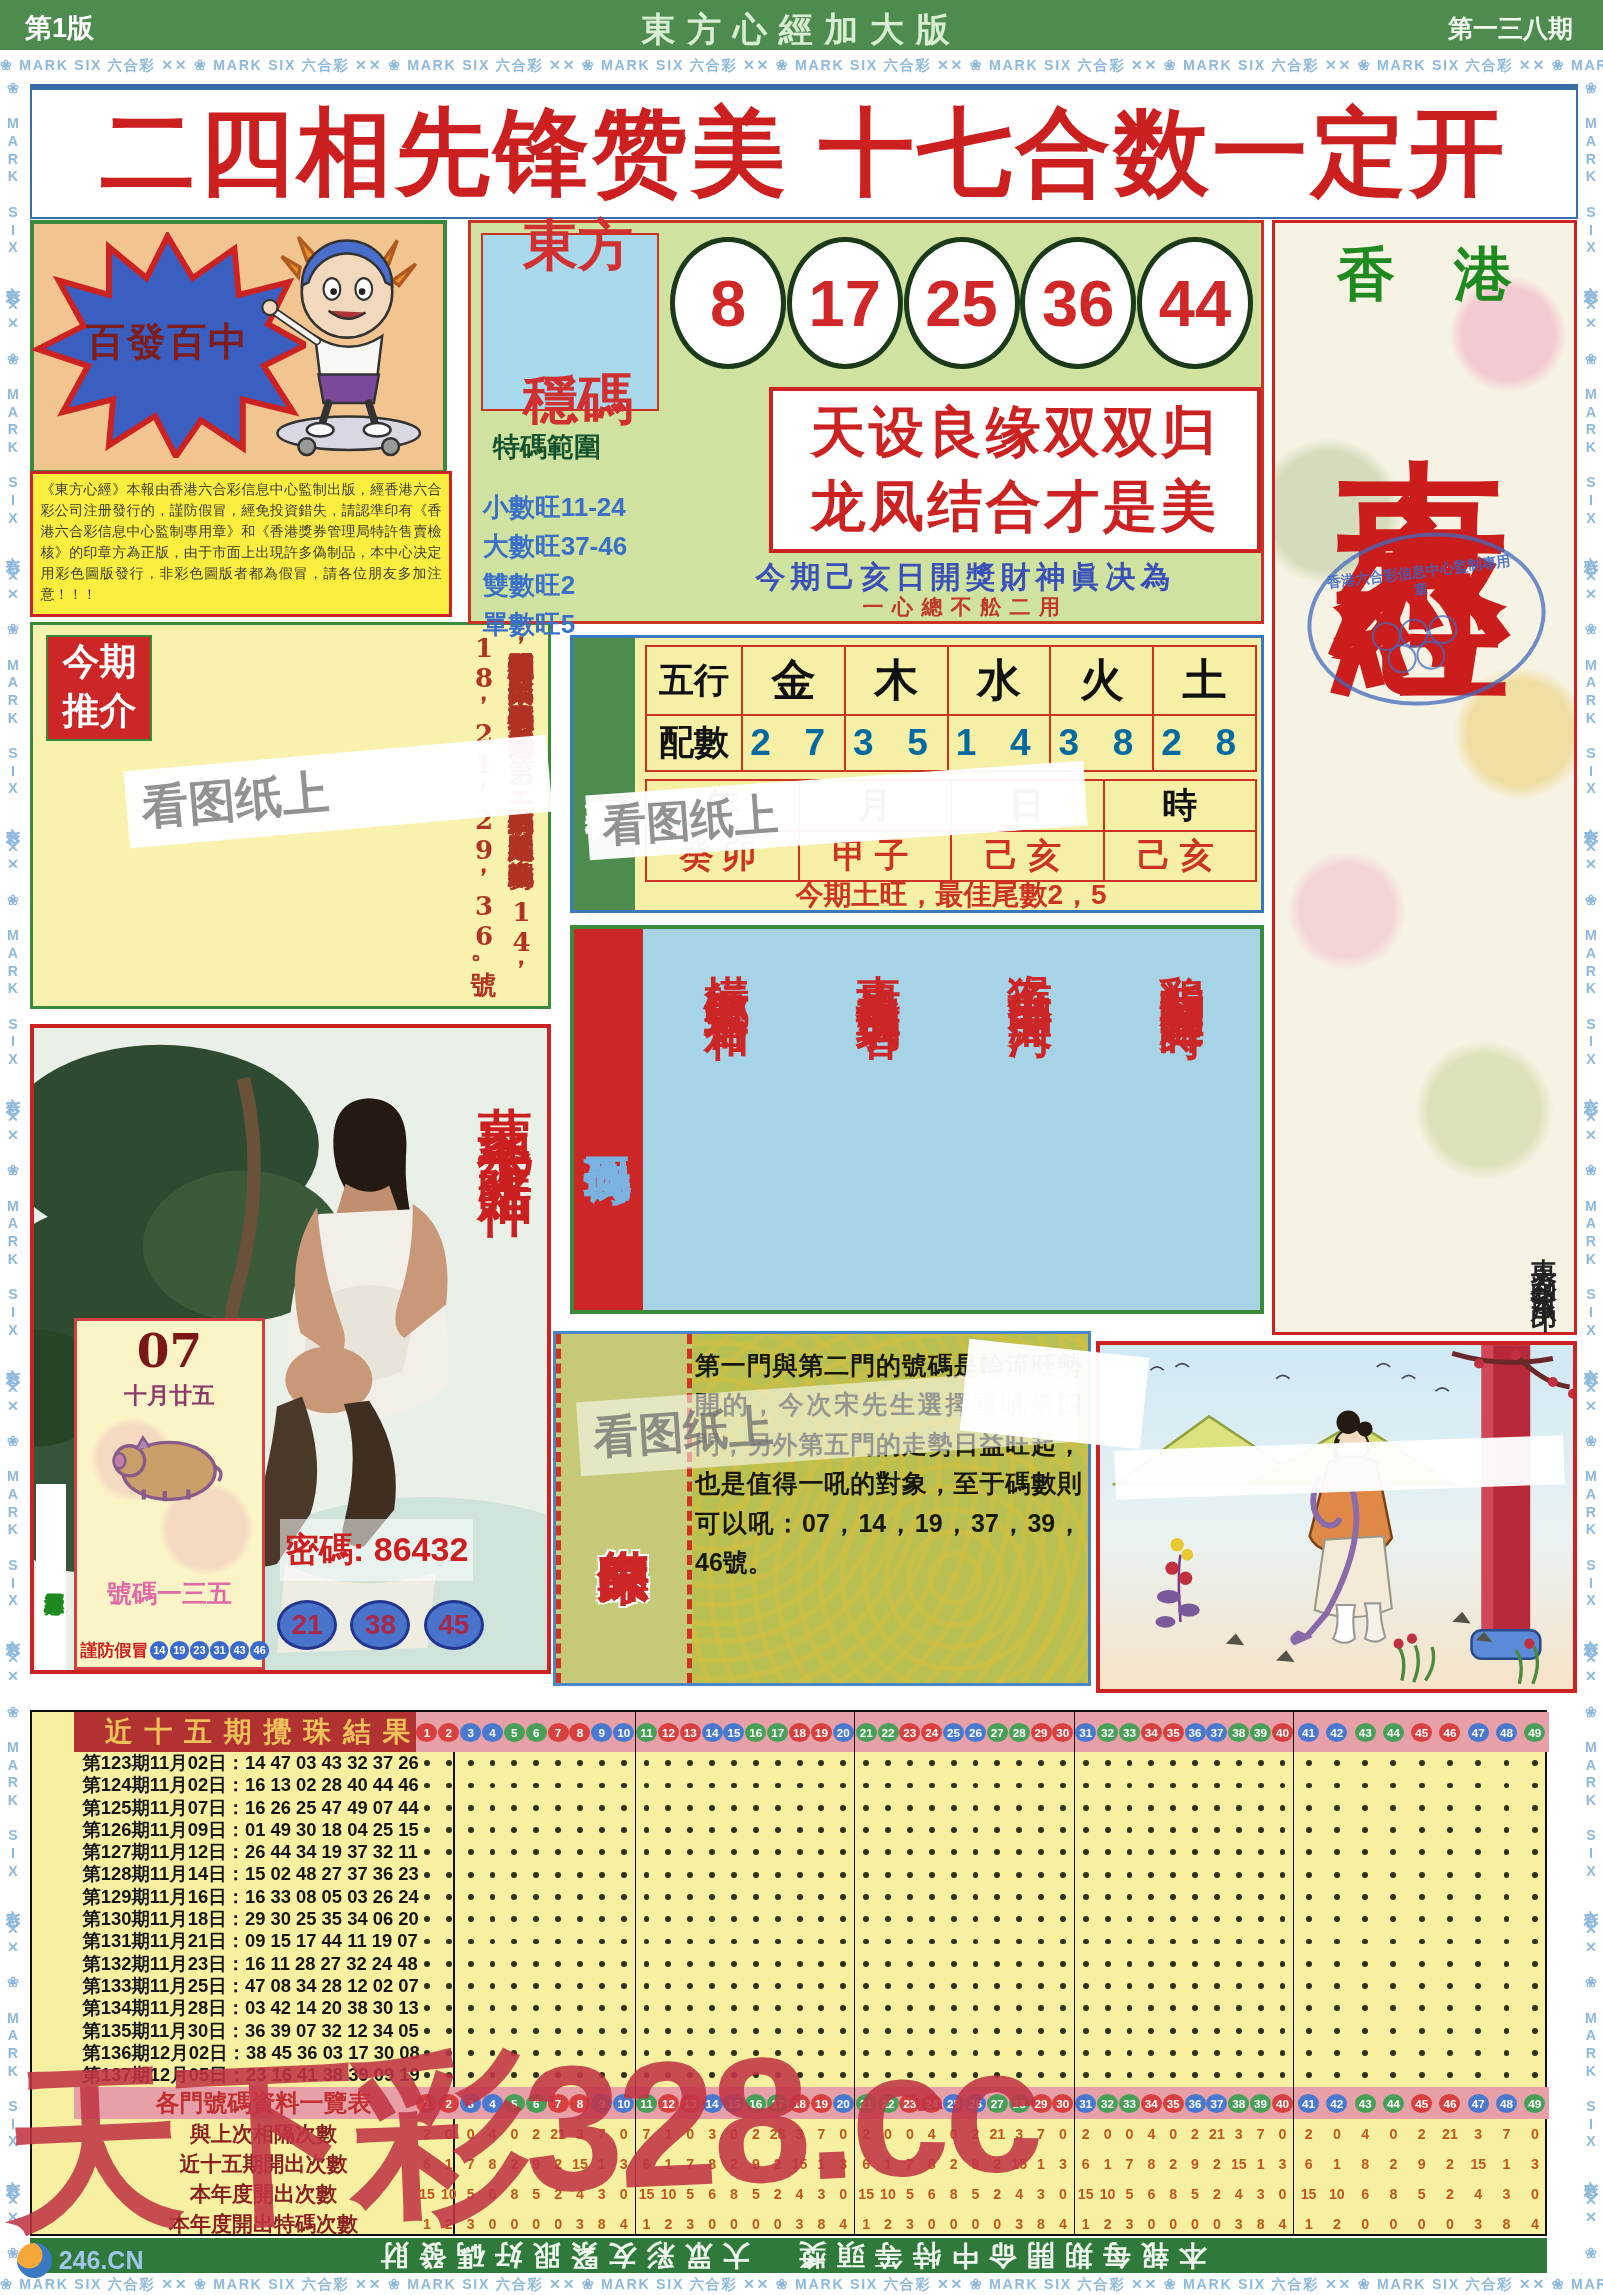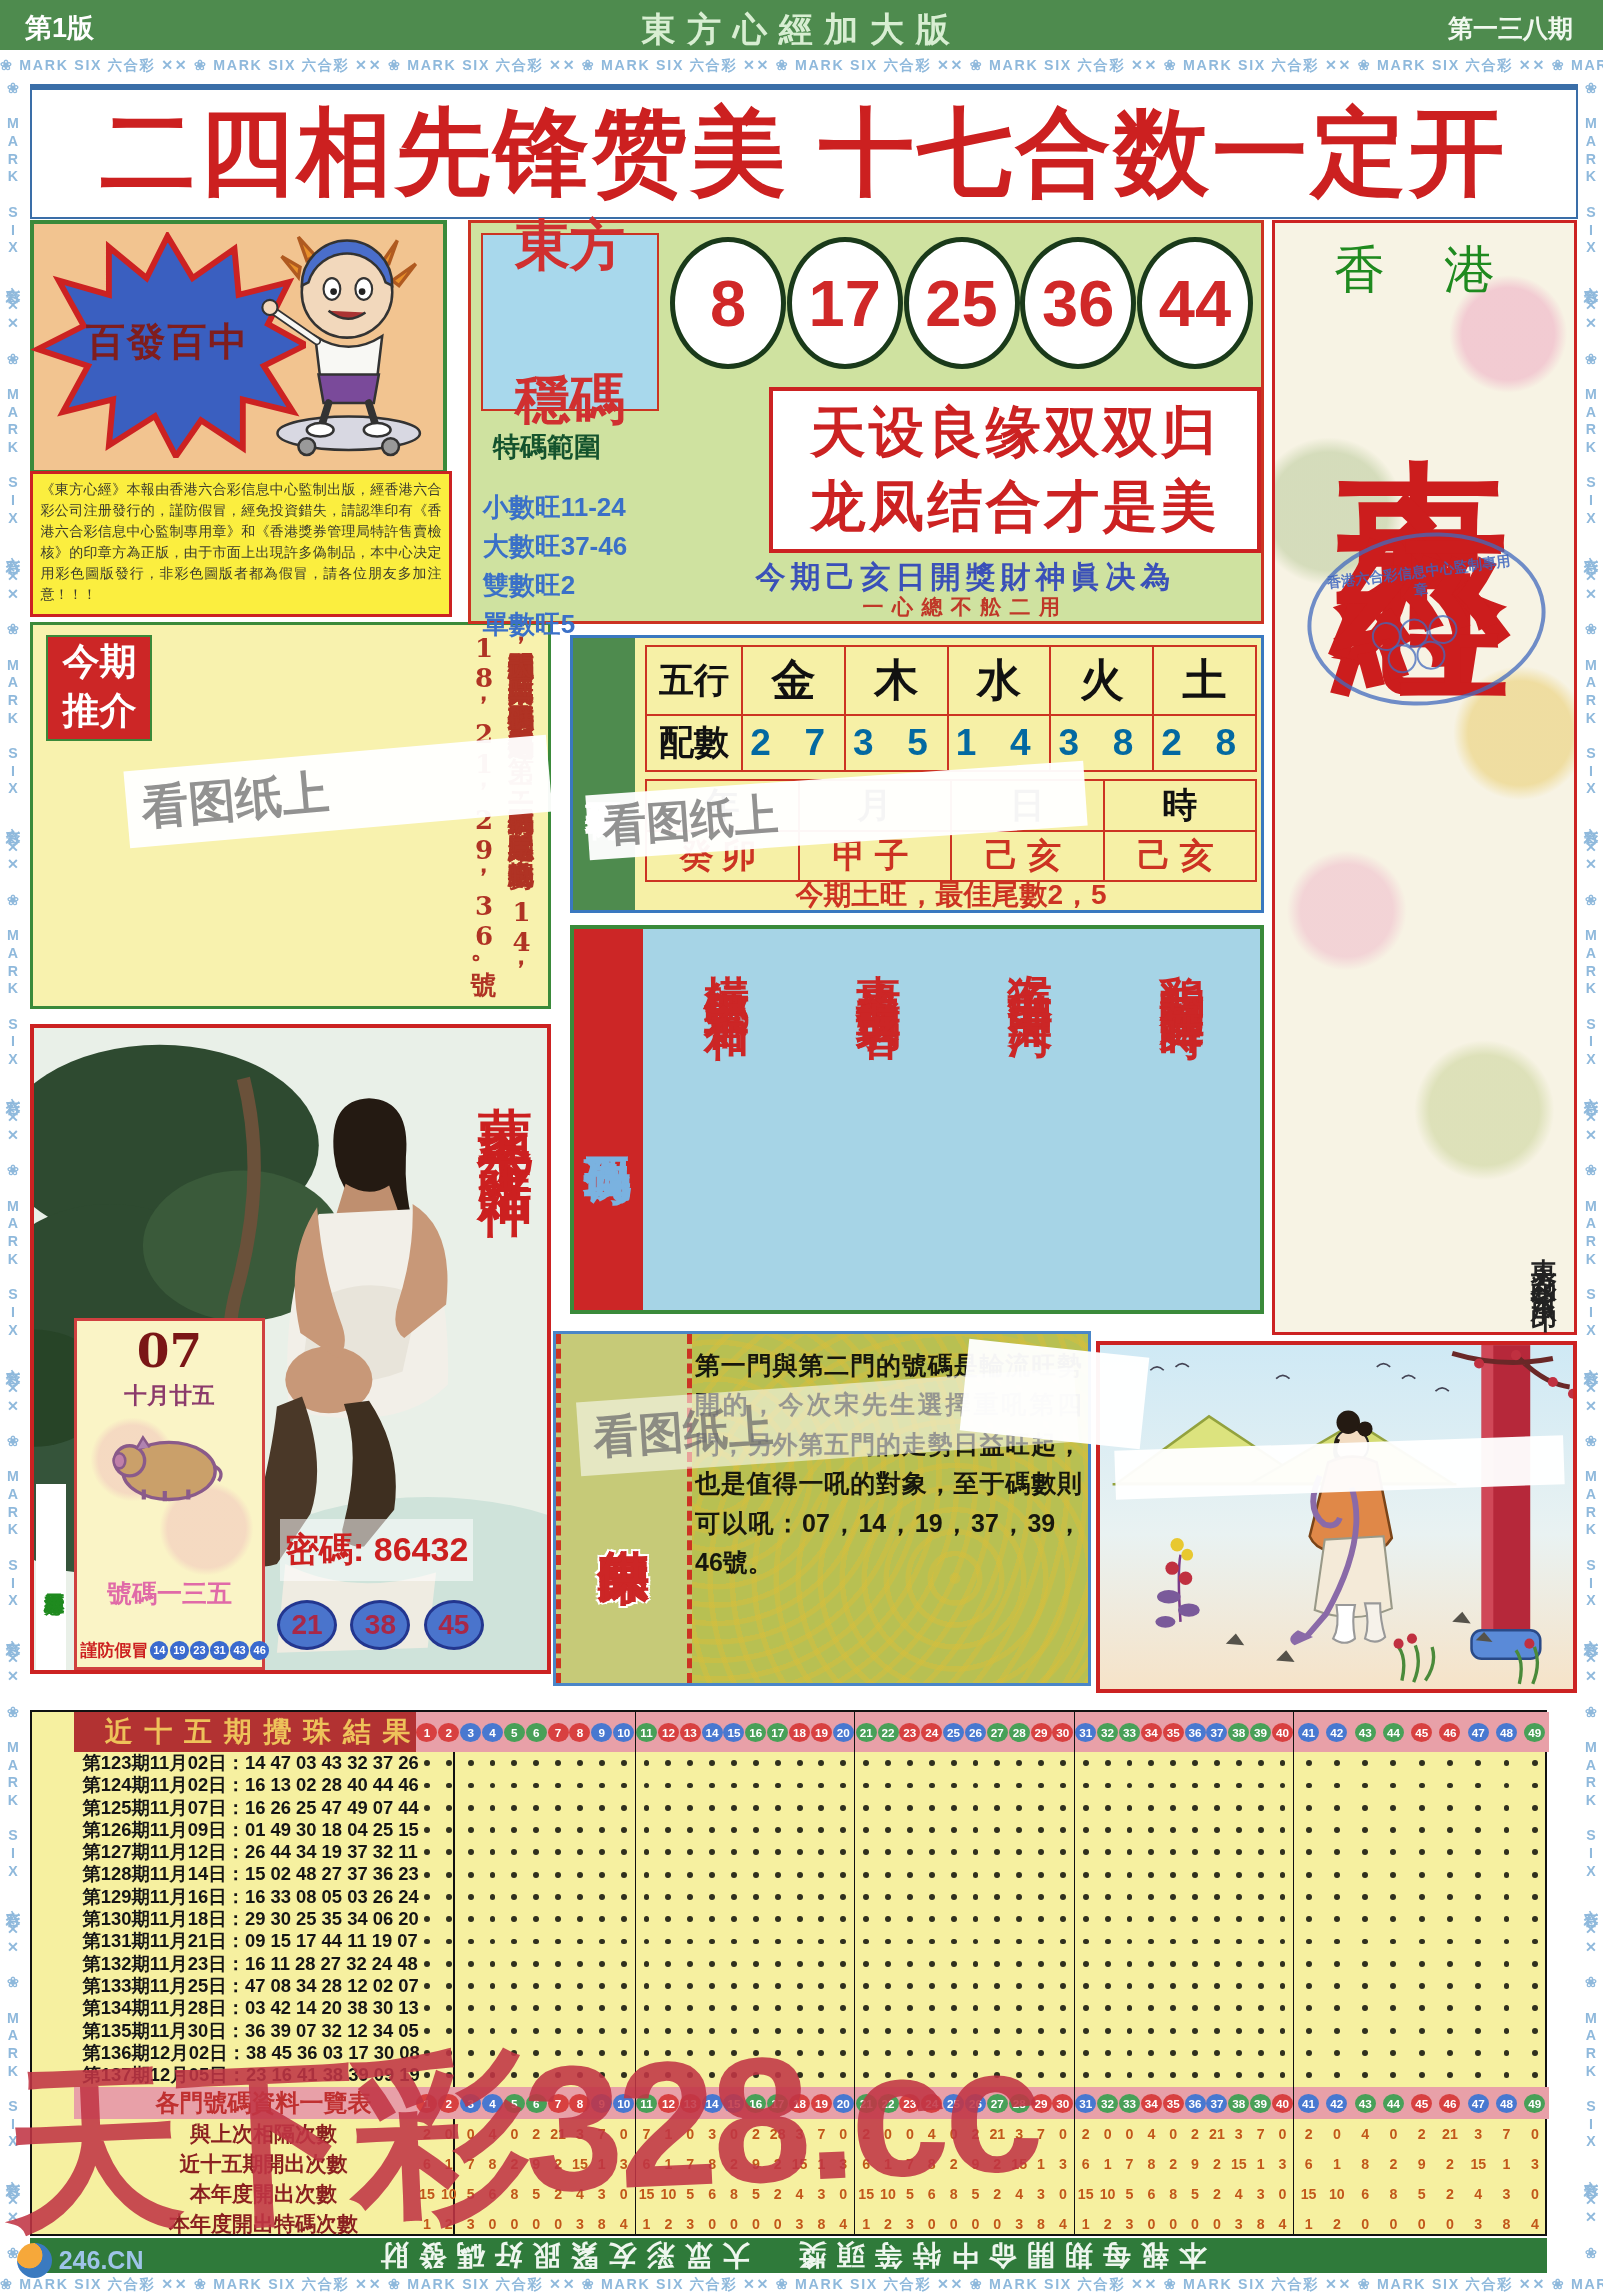--- a/index.html
+++ b/index.html
@@ -62,21 +62,21 @@
      display:flex;align-items:center;justify-content:center;margin-left:1.7px;}
   #photo-password{position:absolute;left:246px;top:491px;font-size:34px;font-weight:bold;color:#cc2020;background:rgba(255,255,255,.55);padding:8px 5px;}
   #photo-balls{position:absolute;left:243px;top:572px;display:flex;gap:13.4px;}
   .photo-ball{width:54px;height:44px;border-radius:50%;background:#4a74cc;border:3.4px solid #23368f;color:#a82848;
      font-size:28px;font-weight:bold;display:flex;align-items:center;justify-content:center;}
 
   
   #stable-box{left:468px;top:220px;width:796px;height:404px;background:#cfe2a0;border:3.4px solid #cc3322;box-sizing:border-box;}
   #stable-label{position:absolute;left:10px;top:10px;width:174px;height:174px;background:#a8d8ec;border:2.5px solid #cc3322;
      display:flex;align-items:center;justify-content:center;}
-  #stable-label span{font-size:55px;line-height:77px;font-weight:bold;color:#d03030;text-align:center;width:126px;display:block;}
+  #stable-label span{font-size:55px;line-height:77px;font-weight:bold;color:#d03030;text-align:right;width:126px;display:block;}
   #stable-ovals{position:absolute;left:199px;top:13.4px;width:583px;height:134px;display:flex;justify-content:space-between;align-items:center;}
   .stable-oval{width:106px;height:122px;background:#fff;border:5px solid #1a3a1a;border-radius:50%;
      display:flex;align-items:center;justify-content:center;font-size:65px;font-weight:bold;color:#d02828;}
   #range-title{position:absolute;left:22px;top:206px;font-size:27px;font-weight:bold;color:#14532d;}
   #range-list{position:absolute;left:11.7px;top:265px;width:176px;font-size:26px;font-weight:bold;color:#3a70c8;line-height:39px;}
   #stable-poem{position:absolute;left:298px;top:164px;width:484px;height:158px;background:#fff;border:4.2px solid #cc2222;
      display:flex;flex-direction:column;align-items:center;justify-content:center;}
   .stable-poem-line{font-size:55px;font-weight:bold;color:#cc2222;letter-spacing:3.4px;white-space:nowrap;}
   #stable-note-blue{position:absolute;left:201px;top:334px;width:587px;text-align:center;font-size:30px;color:#3a50b8;
      font-family:"DejaVu Serif",serif;font-weight:bold;letter-spacing:5px;}
@@ -115,21 +115,21 @@
      font-weight:bold;text-align:justify;}
 
   
   #right-panel{left:1272px;top:220px;width:305px;height:1115px;border:3.4px solid #cc2222;box-sizing:border-box;background:#f7f3e4;
      background-image:
        radial-gradient(circle at 78% 10%,rgba(238,170,195,.55) 0 46px,transparent 59px),
        radial-gradient(circle at 18% 26%,rgba(190,205,160,.6) 0 59px,transparent 74px),
        radial-gradient(circle at 82% 46%,rgba(235,210,125,.65) 0 52px,transparent 67px),
        radial-gradient(circle at 24% 62%,rgba(238,180,200,.5) 0 46px,transparent 60px),
        radial-gradient(circle at 70% 80%,rgba(200,210,150,.55) 0 55px,transparent 70px);}
-  #rp-region{position:absolute;left:0;top:13.4px;width:100%;font-size:51px;font-weight:normal;color:#1f8a1f;letter-spacing:59px;text-indent:59px;}
+  #rp-region{position:absolute;left:0;top:13.4px;width:100%;text-align:center;font-size:58px;font-weight:bold;color:#1f8a1f;letter-spacing:59px;text-indent:59px;}
   #rp-title{position:absolute;left:50%;transform:translateX(-50%);top:94px;writing-mode:vertical-rl;text-orientation:upright;
      font-size:174px;font-weight:bold;color:#cc1d1d;font-family:"DejaVu Serif",serif;line-height:1;letter-spacing:28.5px;}
   #rp-seal{position:absolute;left:32px;top:310px;width:231px;height:164px;border:4.2px solid rgba(65,105,190,.75);border-radius:50%;transform:rotate(-7deg);}
   #rp-seal .ring{position:absolute;width:25px;height:25px;border:2.5px solid rgba(65,105,190,.75);border-radius:50%;}
   #rp-seal-text{position:absolute;left:17px;top:25px;width:193px;font-size:14.2px;color:rgba(60,100,190,.85);font-weight:bold;text-align:center;line-height:1.3;}
   #rp-printer{position:absolute;right:11.7px;bottom:40px;writing-mode:vertical-rl;text-orientation:upright;
      font-size:26px;color:#222;font-family:"DejaVu Serif",serif;font-weight:bold;letter-spacing:6.7px;}
 
   
   #illus-box{left:1096px;top:1341px;width:481px;height:352px;border:4.2px solid #cc2222;box-sizing:border-box;overflow:hidden;

